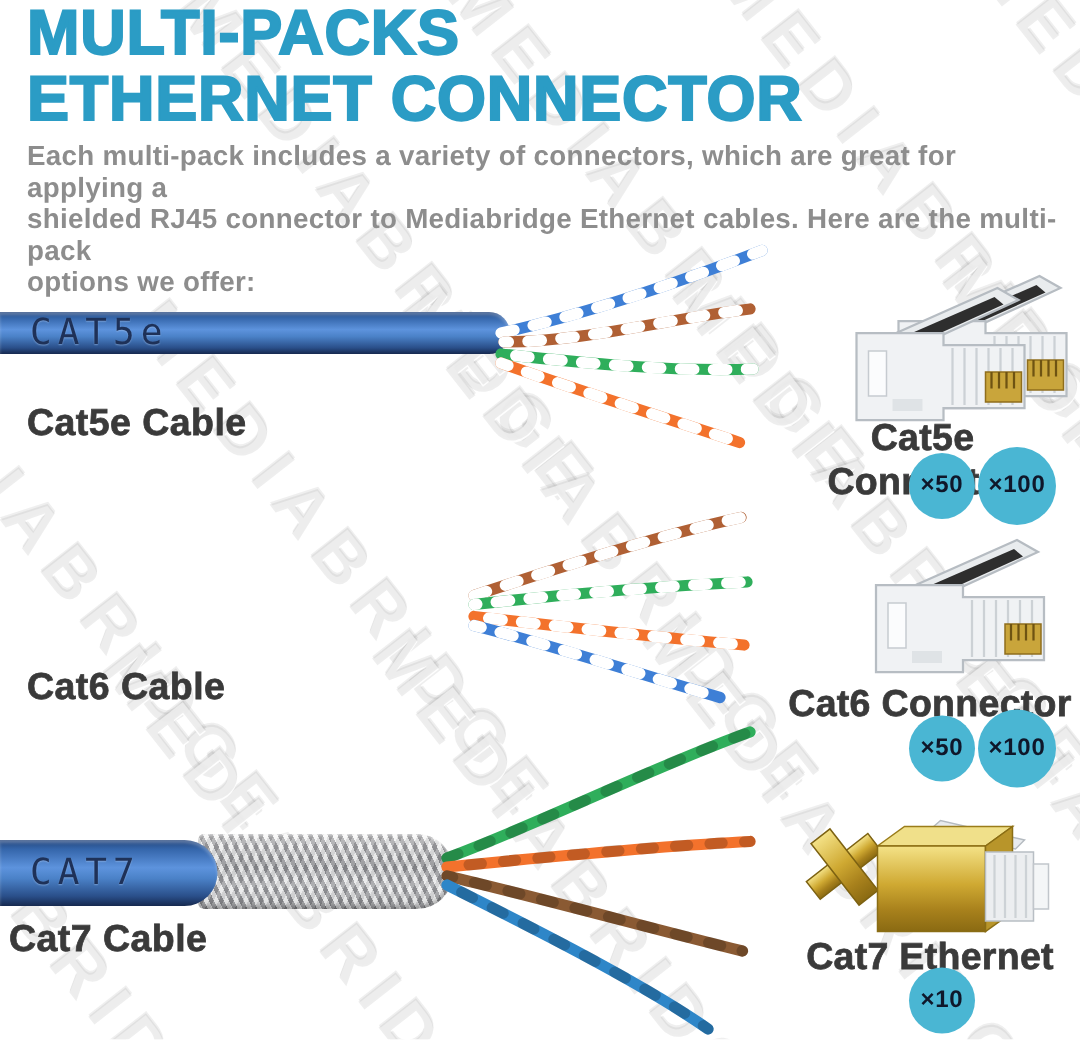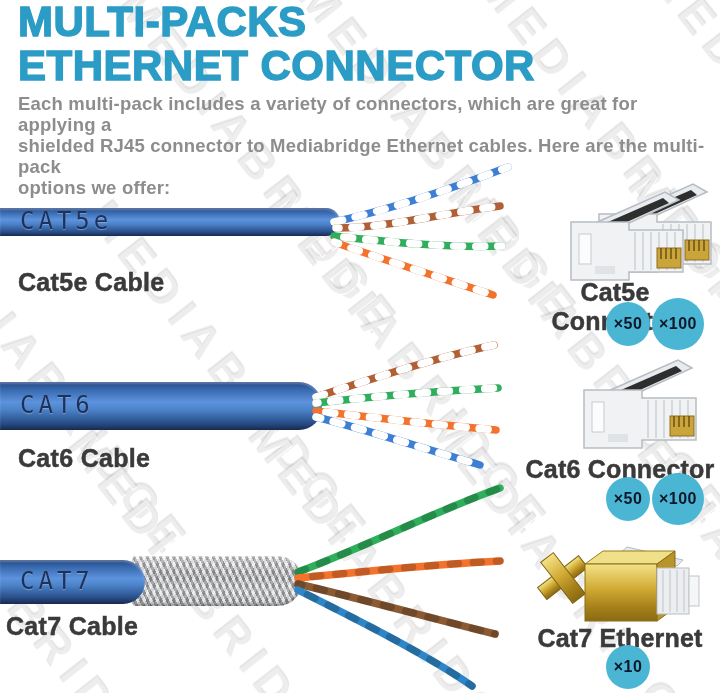--- a/index.html
+++ b/index.html
@@ -151,23 +151,20 @@
   </svg>
   <div class="section-label" style="left:18px;top:268px">Cat5e Cable</div>
   <svg class="connector-svg" style="left:565px;top:178px" width="150" height="106" viewBox="0 0 150 106">
     <use href="#rj45" x="28" y="0"></use>
     <use href="#rj45" x="0" y="8"></use>
   </svg>
   <div class="connector-label" style="left:515px;top:278px">Cat5e Connector</div>
   <div class="badge" style="left:606px;top:302px;width:44px;height:44px;font-size:16px">×50</div>
   <div class="badge" style="left:652px;top:298px;width:52px;height:52px;font-size:16px">×100</div>
 
-  <div class="cable" style="top:382px;width:322px;height:48px">
-    <span class="cable-print">CAT6</span>
-  </div>
   <svg class="wires" style="left:308px;top:335px" width="200" height="140" viewBox="0 0 200 140">
     <path class="pair w-brown" d="M8,62 C60,45 130,22 186,10"></path>
     <path class="w-stripe" d="M8,62 C60,45 130,22 186,10"></path>
     <path class="pair w-green" d="M8,68 C60,62 130,56 190,53"></path>
     <path class="w-stripe" d="M8,68 C60,62 130,56 190,53" style="stroke-dashoffset:7"></path>
     <path class="pair w-orange" d="M8,76 C60,82 130,90 188,95"></path>
     <path class="w-stripe" d="M8,76 C60,82 130,90 188,95" style="stroke-dashoffset:12"></path>
     <path class="pair w-blue" d="M8,82 C60,95 120,115 172,130"></path>
     <path class="w-stripe" d="M8,82 C60,95 120,115 172,130" style="stroke-dashoffset:4"></path>
   </svg>

